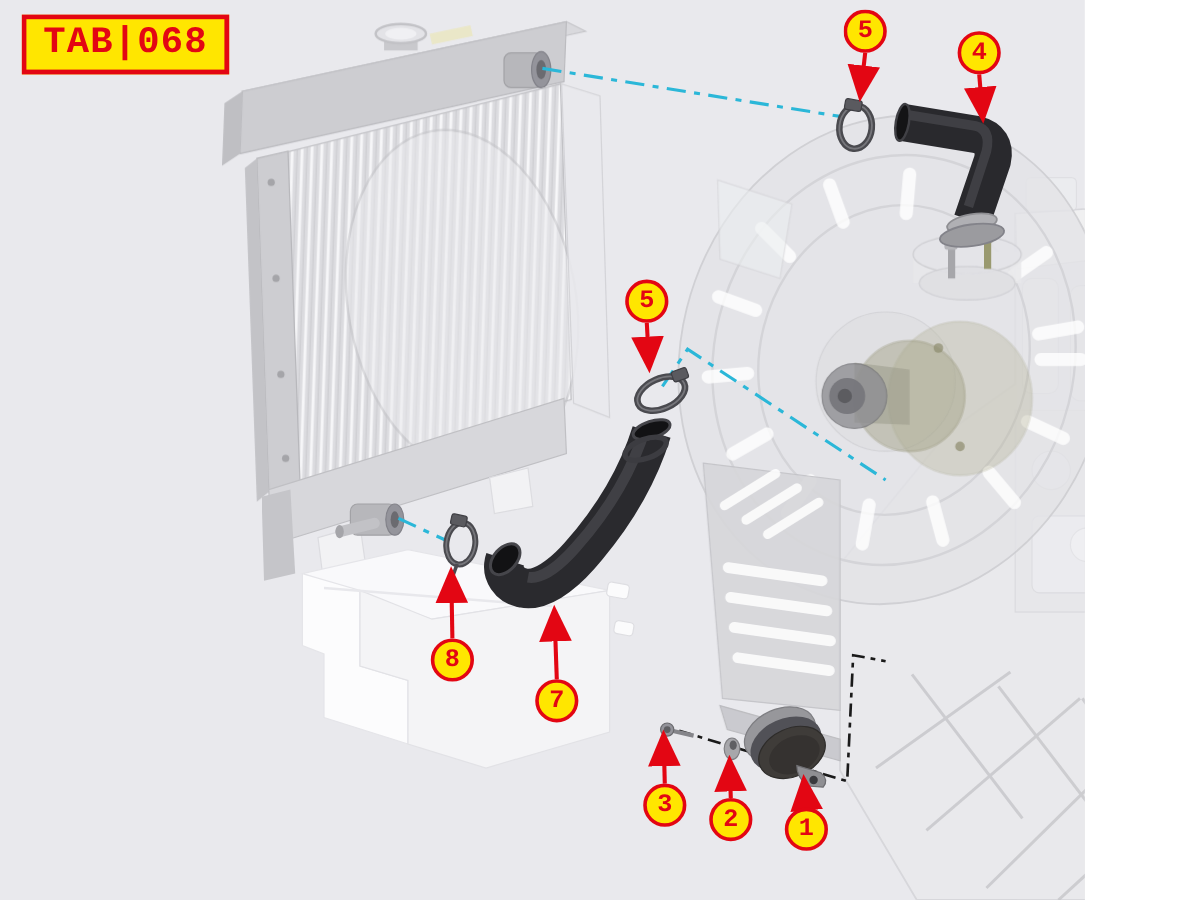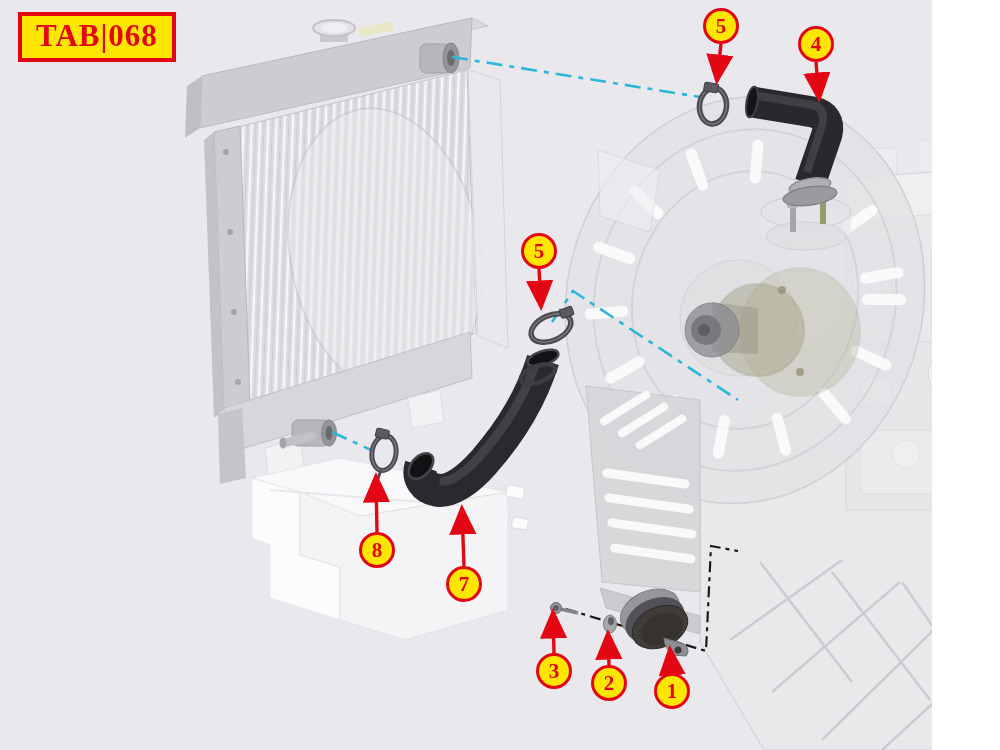--- a/index.html
+++ b/index.html
@@ -1,20 +1,19 @@
 <!DOCTYPE html>
 <html><head>
 <meta charset="utf-8">
 <style>
   html,body{margin:0;padding:0;}
   .stage{
     position:relative;width:904px;height:750px;overflow:hidden;
     background:#e9e9ed;
-    font-family:Liberation Serif, serif;
-    padding-left:28px;
+    font-family:Liberation Mono, monospace;
   }
   .stage svg{position:absolute;left:0;top:0;}
   .tab-plate{
     position:absolute;left:18px;top:12px;
     background:#ffe600;border:4px solid #e30613;
     color:#e30613;font-weight:bold;font-size:31px;letter-spacing:1px;
     padding:3px 14px 5px 14px;line-height:1.1;
   }
   .callout{
     position:absolute;width:30px;height:30px;border-radius:50%;

